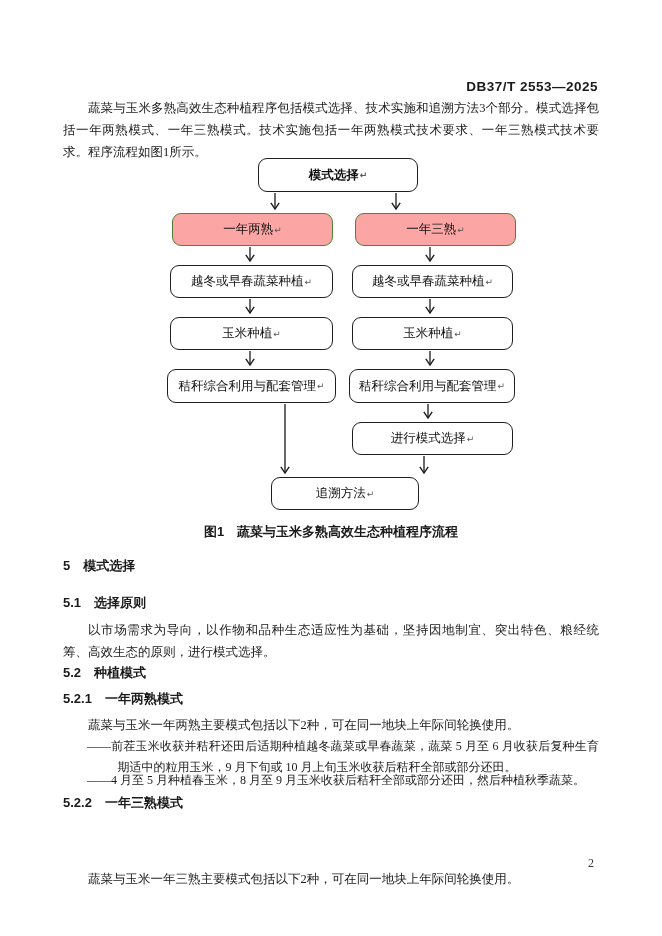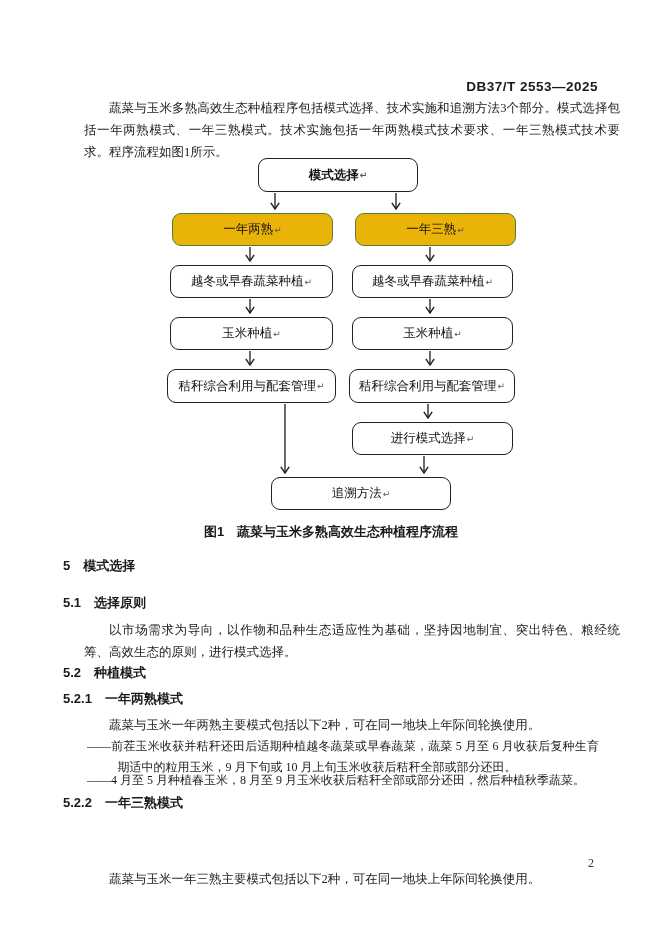--- a/index.html
+++ b/index.html
@@ -15,21 +15,21 @@
   .doc-number{
     top:79px;right:64px;
     font-family:"Liberation Sans","DejaVu Sans",sans-serif;
     font-weight:bold;font-size:13.5px;letter-spacing:.5px;
   }
   .body-text{
     left:63px;width:536px;
     font-size:12.5px;line-height:22px;
     text-align:justify;
   }
-  .indent{text-indent:2em;margin-left:21px;}
+  .indent{text-indent:2em;}
   .dash-item{
     left:63px;width:536px;
     font-size:12px;line-height:20.5px;
     text-align:justify;
     margin-left:0;
     padding-left:4.55em;
     text-indent:-2.55em;
     box-sizing:border-box;
   }
   .heading{
@@ -51,21 +51,21 @@
   .fbox{
     position:absolute;
     background:#ffffff;
     border:1.6px solid #1f1f1f;
     border-radius:9px;
     display:flex;align-items:center;justify-content:center;
     font-size:12.5px;color:#111;
     box-sizing:border-box;
   }
   .fbox.green{
-    background:#eab308;
+    background:#fca5a5;
     border-color:#538135;
   }
   .ret{
     font-size:9px;color:#555;margin-left:1px;
     font-family:"DejaVu Sans",sans-serif;
   }
   svg.arrows{position:absolute;left:0;top:0;pointer-events:none;}
 </style>
 </head>
 <body>
@@ -130,21 +130,21 @@
       <span class="ret">↵</span>
   </div>
   <div class="fbox" style="left:349px;top:369px;width:166px;height:34px;">
     <span>秸秆综合利用与配套管理</span>
       <span class="ret">↵</span>
   </div>
   <div class="fbox" style="left:352px;top:422px;width:161px;height:33px;">
     <span>进行模式选择</span>
       <span class="ret">↵</span>
   </div>
-  <div class="fbox" style="left:271px;top:477px;width:180px;height:33px;">
+  <div class="fbox" style="left:271px;top:477px;width:148px;height:33px;">
     <span>追溯方法</span>
       <span class="ret">↵</span>
   </div>
 
   <div class="abs caption" style="top:523px;">图1　蔬菜与玉米多熟高效生态种植程序流程</div>
 
   <div class="abs heading" style="top:557px;">5　模式选择</div>
   <div class="abs heading" style="top:594px;">5.1　选择原则</div>
   <div class="abs body-text indent" style="top:619px;">以市场需求为导向，以作物和品种生态适应性为基础，坚持因地制宜、突出特色、粮经统筹、高效生态的原则，进行模式选择。</div>
   <div class="abs heading" style="top:664px;">5.2　种植模式</div>

